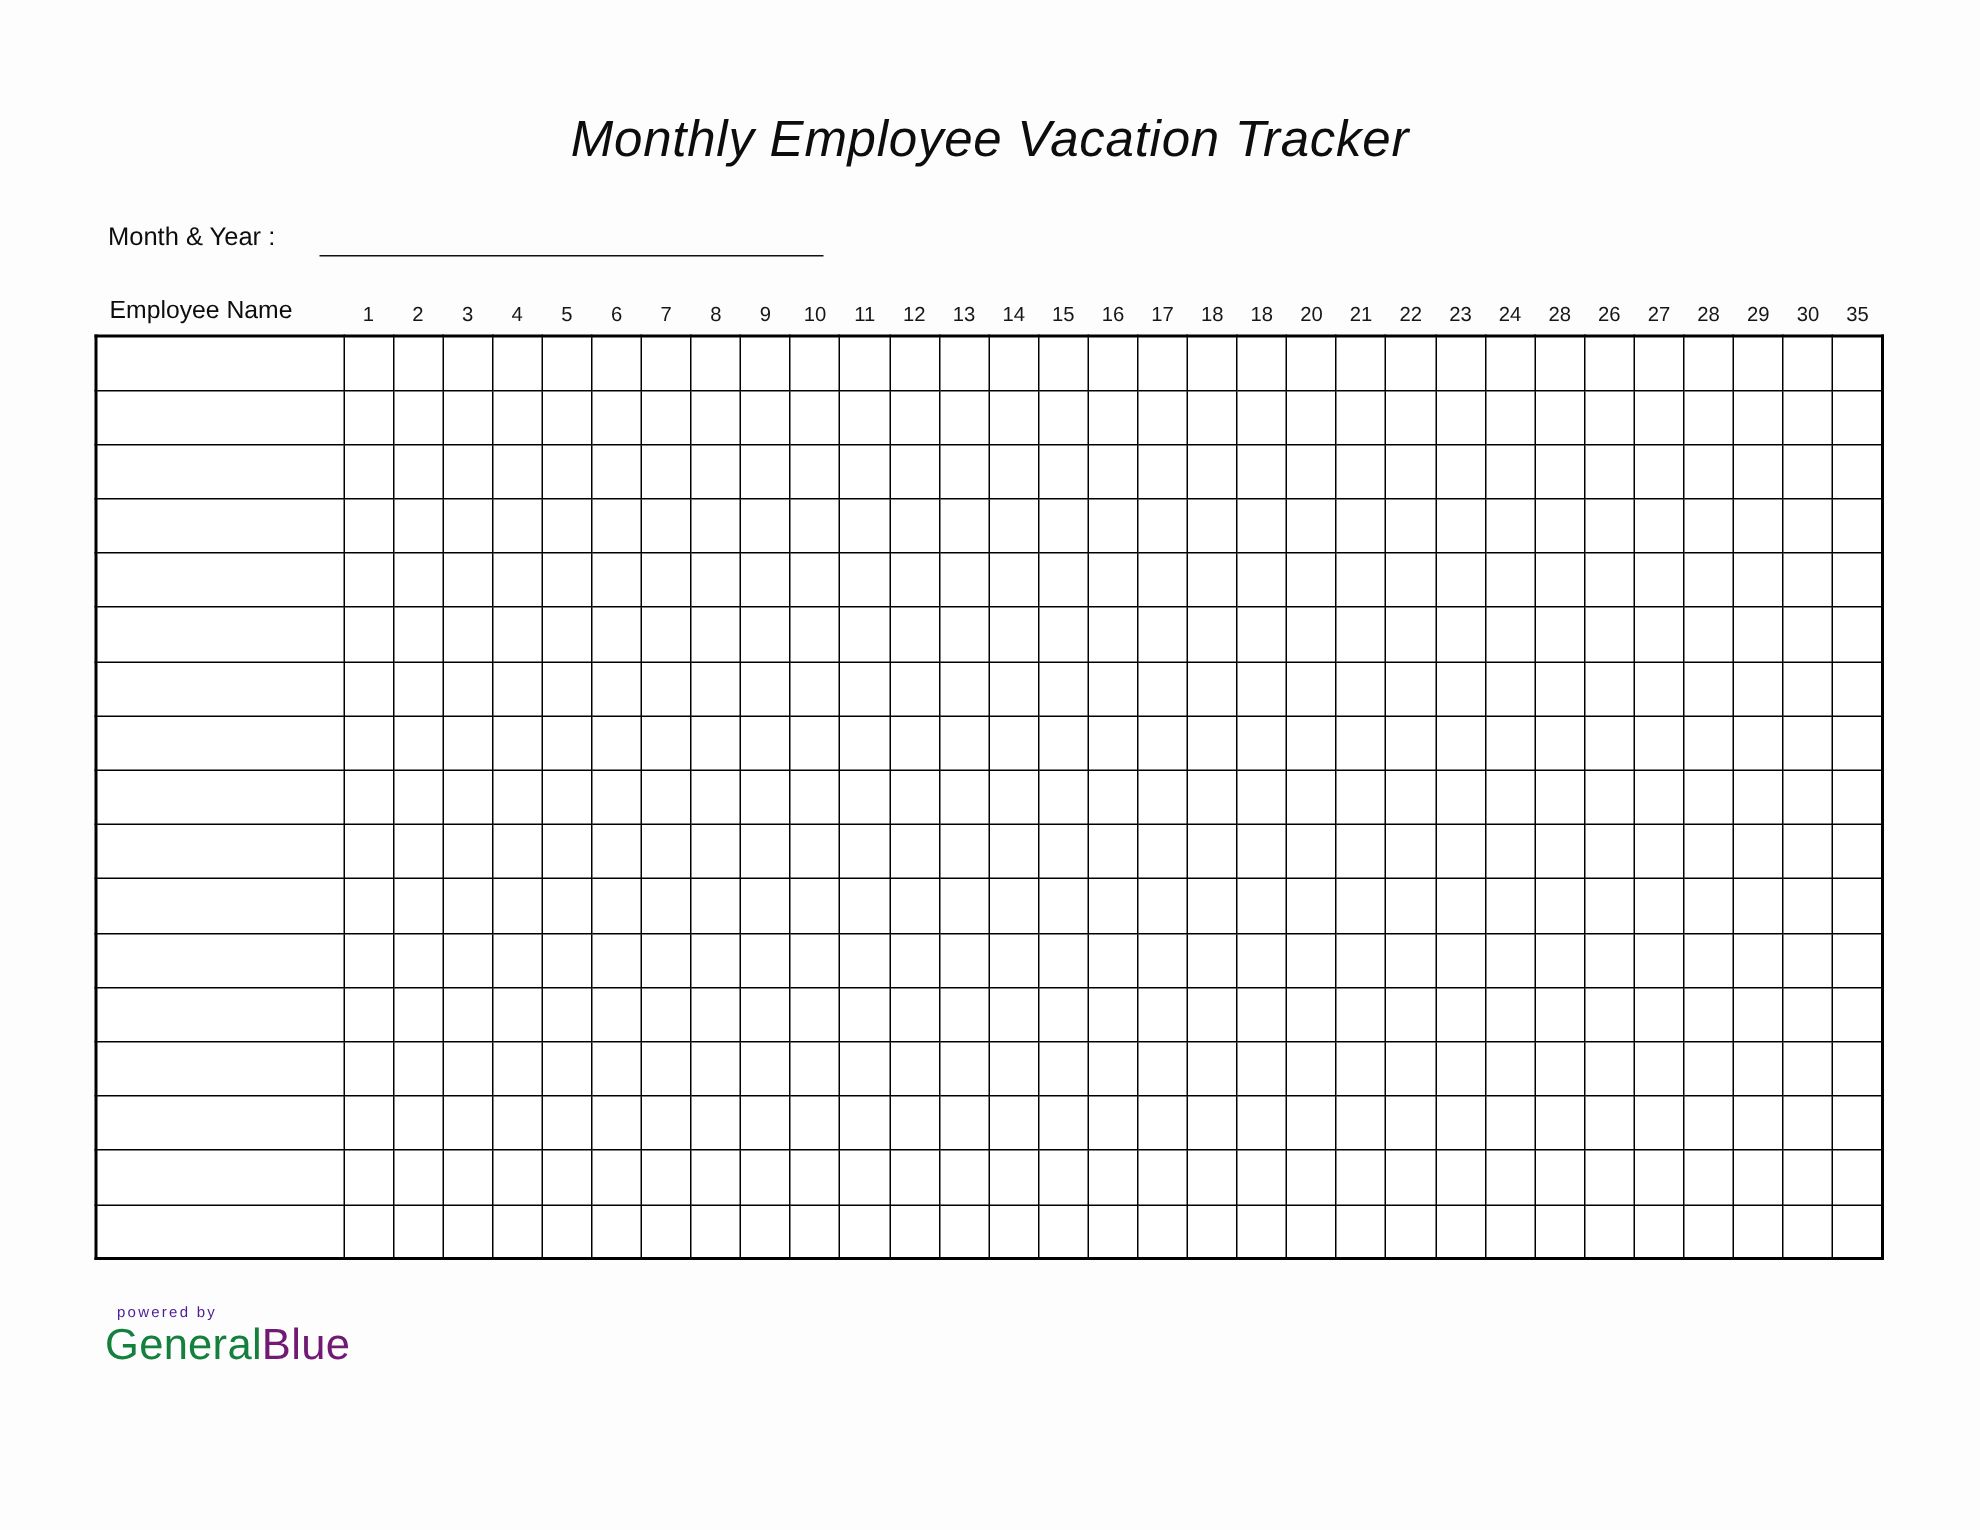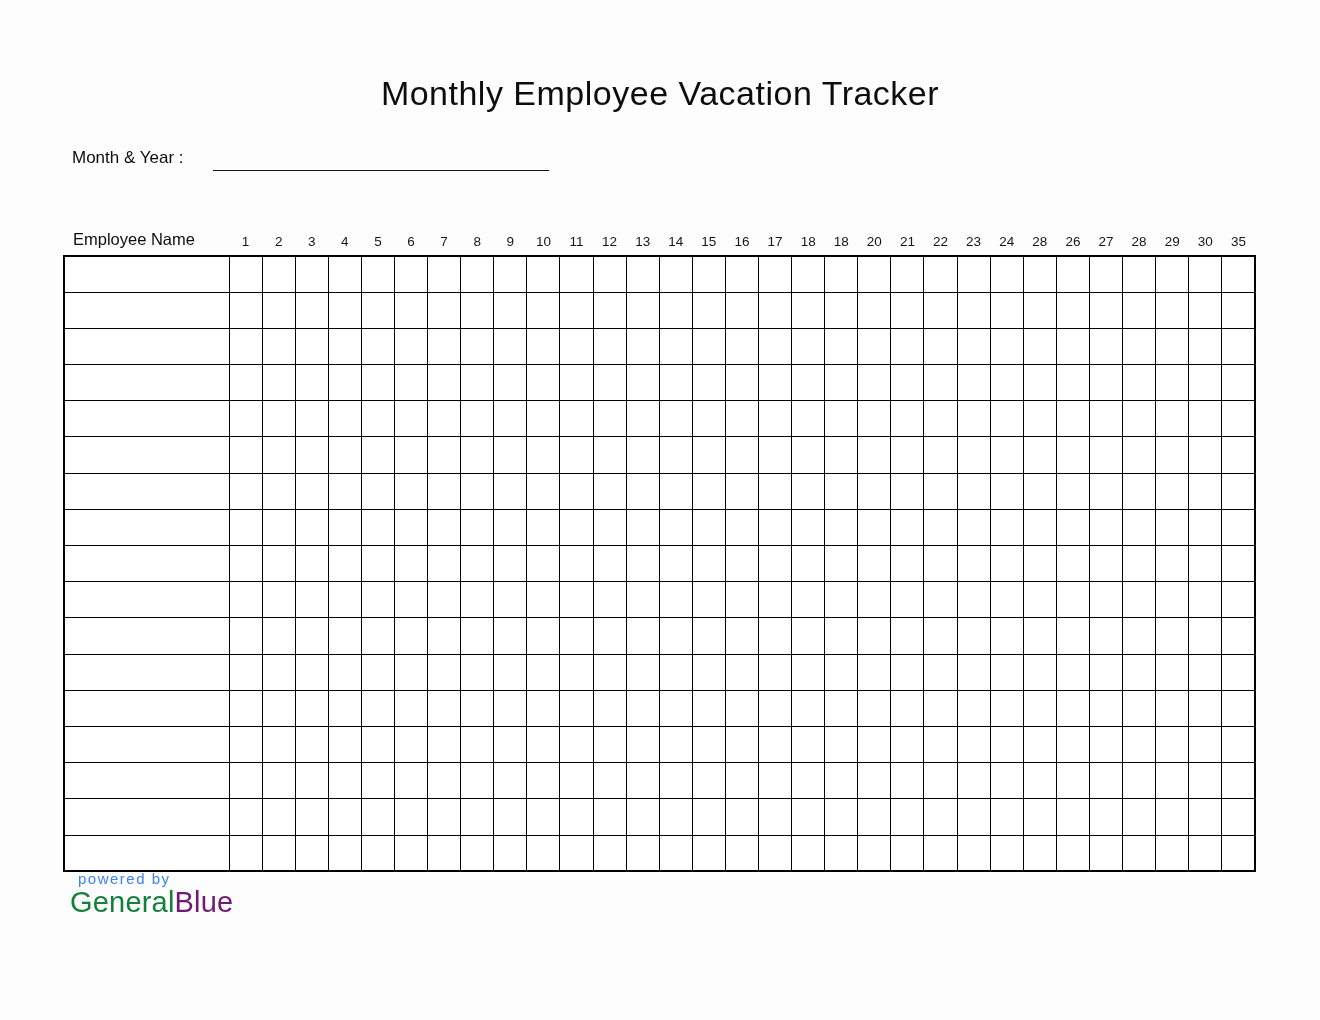--- a/index.html
+++ b/index.html
@@ -16,20 +16,21 @@
   .doc-title {
     position: absolute;
     top: 74px;
     left: 0;
     width: 100%;
     text-align: center;
     font-size: 34px;
     font-weight: 400;
     color: #0d0d0d;
     letter-spacing: 0.5px;
+    font-style: italic;
   }
   .month-row {
     position: absolute;
     top: 148px;
     left: 72px;
     font-size: 17px;
     color: #0d0d0d;
     text-align: center;
   }
   .month-year-field {
@@ -41,21 +42,20 @@
     border-bottom: 1.5px solid #111;
     background: transparent;
   }
   .tracker-table {
     position: absolute;
     top: 198px;
     left: 63px;
     width: 1193px;
     border-collapse: collapse;
     table-layout: fixed;
-    margin-top: 32px;
   }
   .tracker-table thead th {
     border: none;
     font-weight: 400;
     vertical-align: bottom;
     padding-bottom: 6px;
   }
   .tracker-table thead th.name-head {
     text-align: left;
     font-size: 16.5px;
@@ -74,22 +74,22 @@
     height: 36.2px;
     background: #fff;
   }
   .footer {
     position: absolute;
     top: 871px;
     left: 70px;
     line-height: 1.05;
   }
   .powered-by {
-    font-size: 15px;
-    color: #3b82f6;
+    font-size: 10px;
+    color: #4c1d95;
     letter-spacing: 1.5px;
     padding-left: 8px;
   }
   .brand {
     font-size: 29px;
     font-weight: 400;
     letter-spacing: 0.2px;
   }
   .brand-general { color: #15803d; }
   .brand-blue { color: #701a75; }

